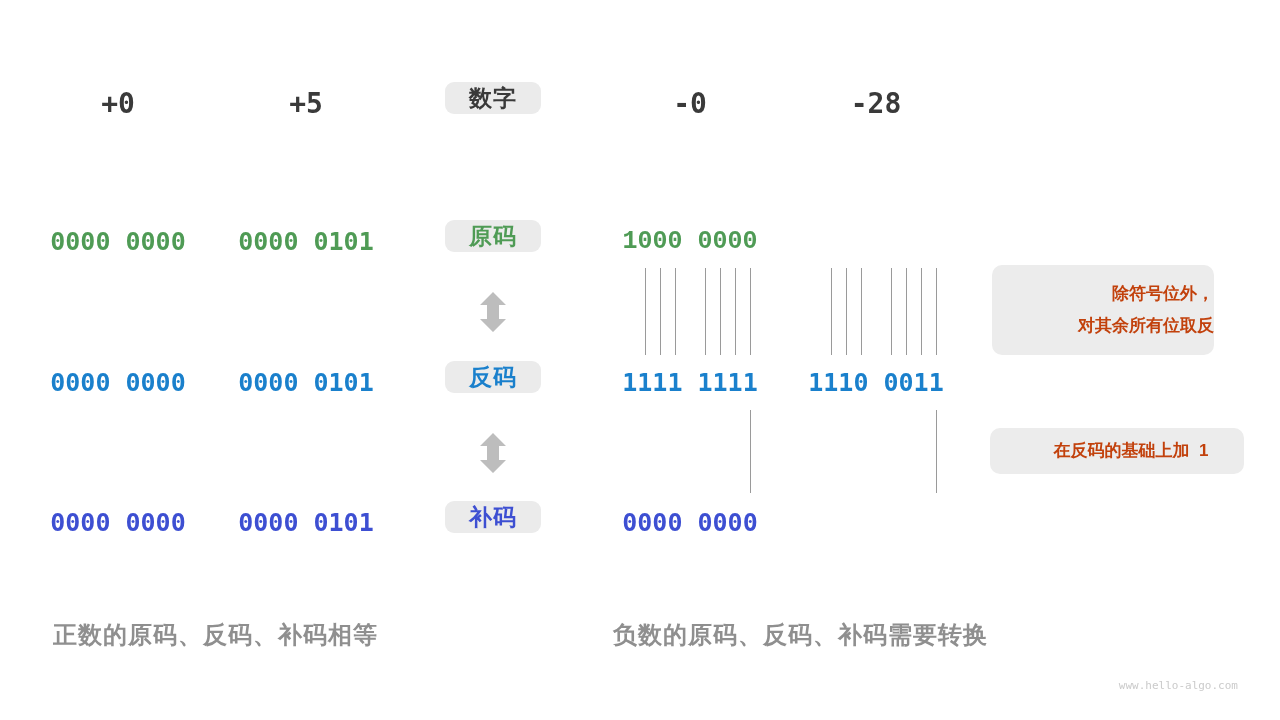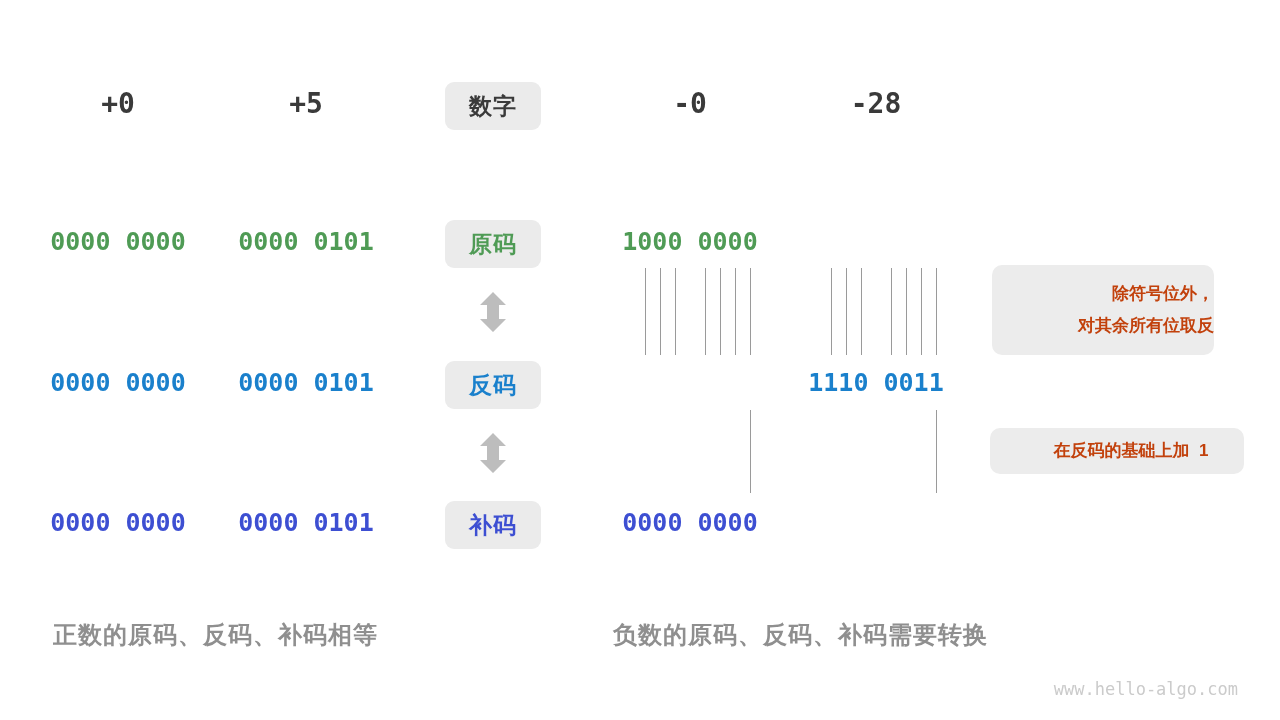--- a/index.html
+++ b/index.html
@@ -6,64 +6,65 @@
   .canvas{position:relative;width:1280px;height:720px;background:#ffffff;overflow:hidden;
           font-family:"Liberation Sans",sans-serif;}
   .num{position:absolute;transform:translateX(-50%);text-align:center;
        font-family:"DejaVu Sans Mono",monospace;font-weight:bold;font-size:28px;
        line-height:32px;color:#3a3a3a;}
   .bin{position:absolute;transform:translateX(-50%);text-align:center;white-space:pre;
        font-family:"DejaVu Sans Mono",monospace;font-weight:bold;font-size:25px;line-height:30px;}
   .bin.green{color:#4f9b55}
   .bin.blue{color:#1a80cc}
   .bin.indigo{color:#3d4fd2}
-  .badge{position:absolute;left:493px;transform:translateX(-50%);width:96px;height:48px;
+  .badge{position:absolute;left:493px;transform:translateX(-50%);width:96px;height:32px;
          border-radius:9px;background:#ebebeb;display:flex;align-items:center;justify-content:center;
          font-size:23px;font-weight:bold;letter-spacing:1px;}
   .badge.dark{color:#3a3a3a}
   .badge.green{color:#4f9b55}
   .badge.blue{color:#1a80cc}
   .badge.indigo{color:#3d4fd2}
   .arrow{position:absolute;left:493px;transform:translateX(-50%);}
   .tick{position:absolute;width:1px;background:#9a9a9a;}
   .note{position:absolute;background:#ececec;border-radius:10px;color:#c2410c;
         font-weight:bold;font-size:17px;box-sizing:border-box;text-align:right;}
   .note .line{white-space:pre;line-height:32px;}
   .note1{left:992px;top:265px;width:222px;height:90px;padding:13px 0 0 18px;}
   .note2{left:990px;top:428px;width:254px;height:46px;display:flex;align-items:center;
          justify-content:center;padding-left:28px;}
   .note2 .line{line-height:46px;}
   .caption{position:absolute;top:619px;color:#8f8f8f;font-weight:bold;font-size:24px;
            letter-spacing:1px;white-space:pre;}
   .caption.pos{left:53px;}
   .caption.neg{left:613px;}
   .watermark{position:absolute;top:679px;right:42px;font-family:"DejaVu Sans Mono",monospace;
-             font-size:17px;color:#cbcbcb;}
+             font-size:11px;color:#cbcbcb;}
 </style>
 </head>
 <body>
 
 <div class="canvas">
 
   <div class="num" style="left:118px;top:88px;">+0</div>
   <div class="num" style="left:306px;top:88px;">+5</div>
   <div class="num" style="left:690px;top:88px;">-0</div>
   <div class="num" style="left:876px;top:88px;">-28</div>
 
   <div class="badge dark" style="top:82px;">数字</div>
   <div class="badge green" style="top:220px;">原码</div>
   <div class="badge blue" style="top:361px;">反码</div>
   <div class="badge indigo" style="top:501px;">补码</div>
 
   <div class="bin green" style="left:118px;top:227px;">0000 0000</div>
   <div class="bin green" style="left:306px;top:227px;">0000 0101</div>
-  <div class="bin green" style="left:690px;top:227px;">1000 0000</div>
+  <div class="bin green" style="left:690px;top:227px;font-family:Liberation Mono, monospace;">1000 0000</div>
 
   <div class="bin blue" style="left:118px;top:368px;">0000 0000</div>
   <div class="bin blue" style="left:306px;top:368px;">0000 0101</div>
+  <div class="bin blue" style="left:690px;top:368px;">1111 1111</div>
   <div class="bin blue" style="left:876px;top:368px;">1110 0011</div>
 
   <div class="bin indigo" style="left:118px;top:508px;">0000 0000</div>
   <div class="bin indigo" style="left:306px;top:508px;">0000 0101</div>
   <div class="bin indigo" style="left:690px;top:508px;">0000 0000</div>
 
   <div class="arrow" style="top:292px;">
     <svg width="26" height="40" viewBox="0 0 26 40">
         <path d="M13 0 L26 13 L19 13 L19 27 L26 27 L13 40 L0 27 L7 27 L7 13 L0 13 Z" fill="#bdbdbd"></path>
       </svg>

